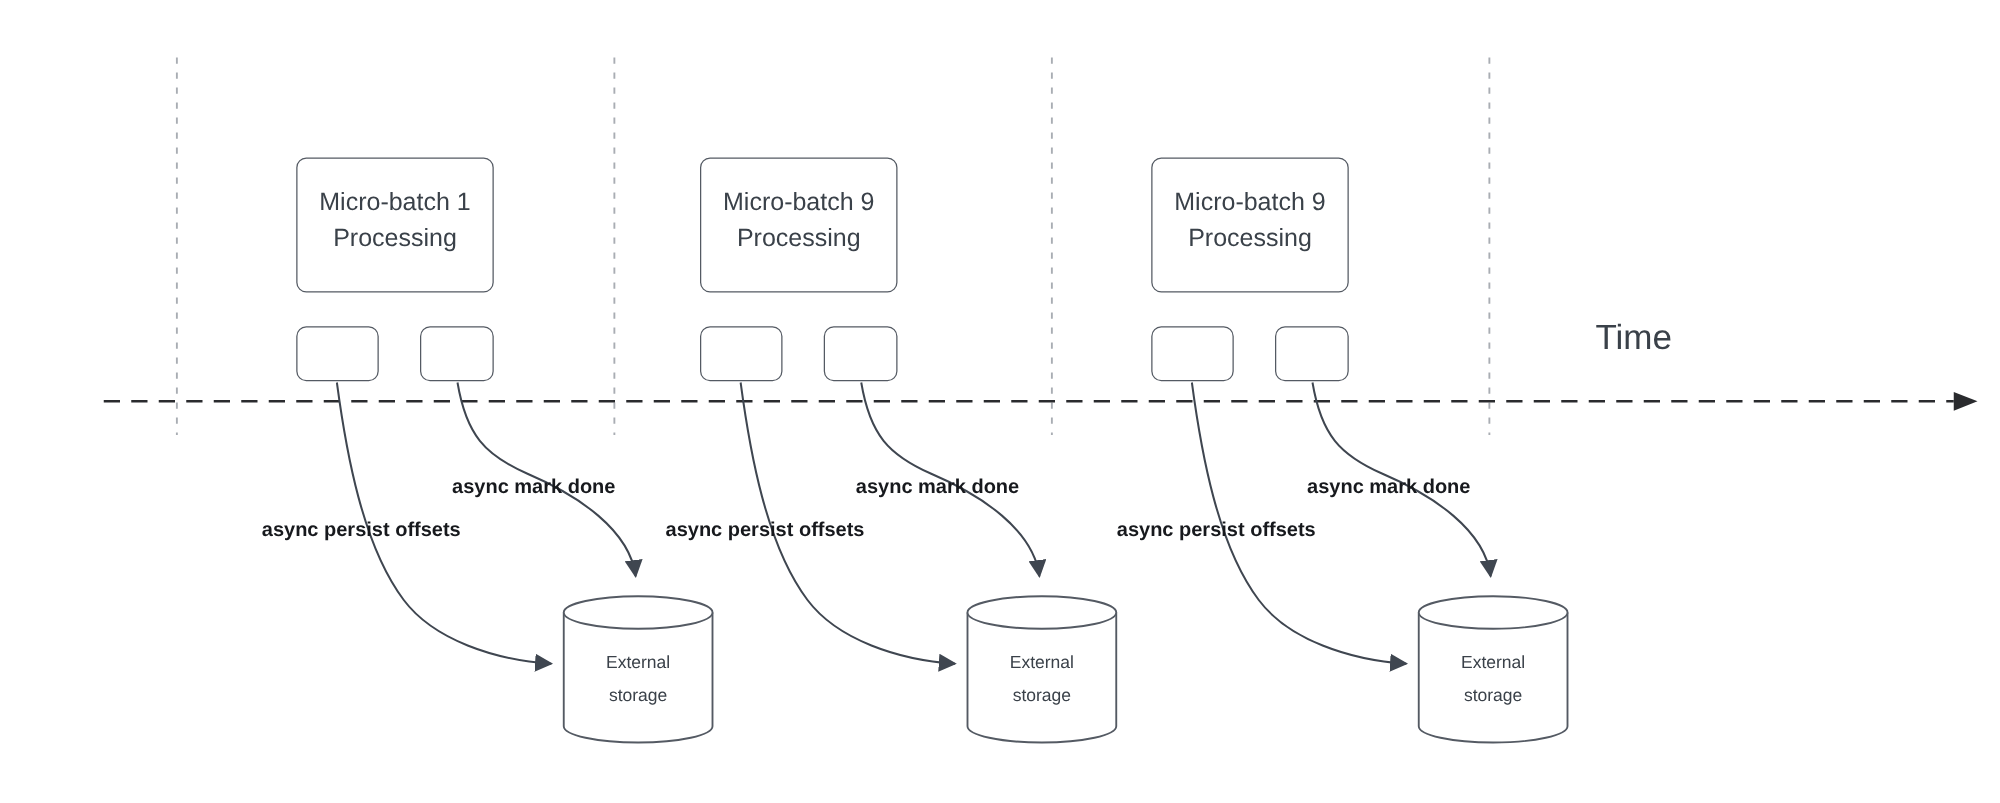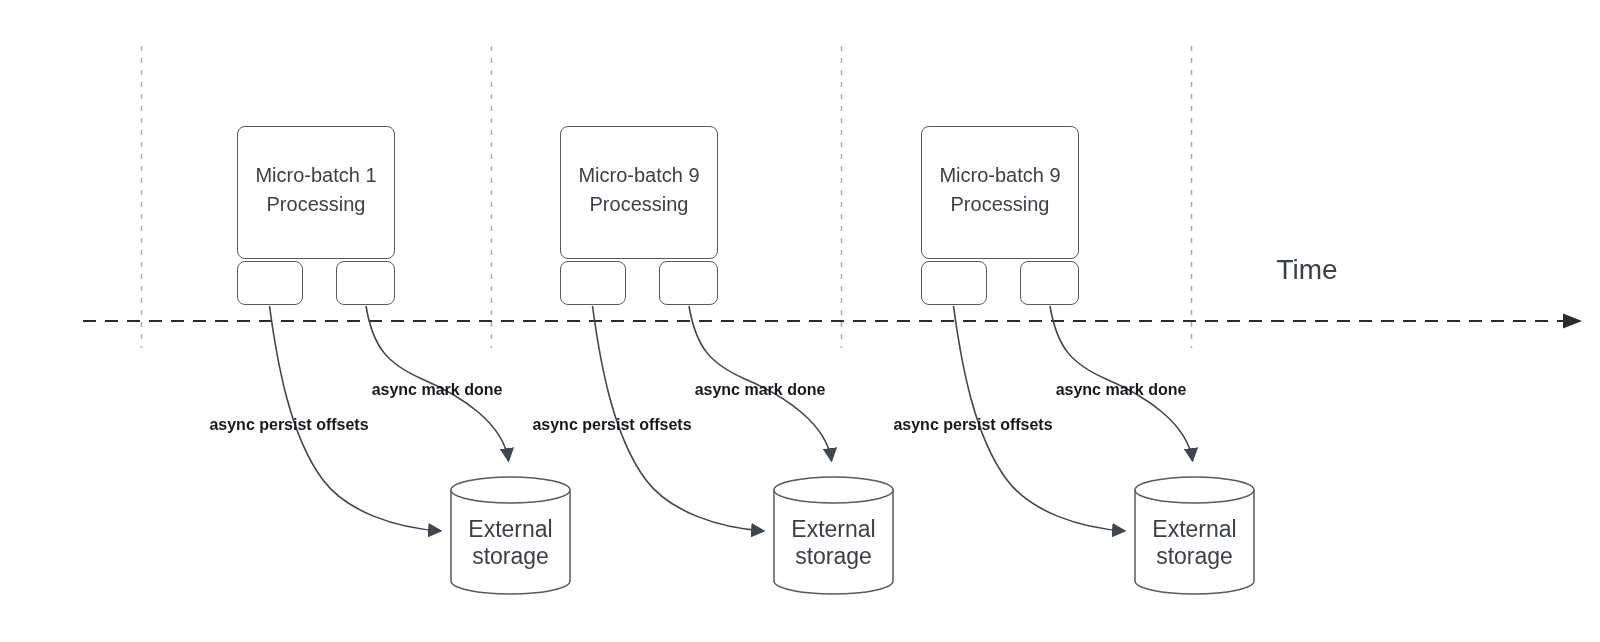--- a/index.html
+++ b/index.html
@@ -25,37 +25,37 @@
   .curve{fill:none;stroke:var(--curve);stroke-width:1.6;}
   .curve-head{fill:var(--curve);}
   .cyl{fill:#ffffff;stroke:var(--shape-stroke);stroke-width:1.5;}
 
   .group{position:absolute;left:var(--dx);top:0;width:0;height:0;}
   .node{
     position:absolute;background:#ffffff;box-sizing:border-box;
     border:1.5px solid var(--shape-stroke);border-radius:8px;
   }
   .big-box{
-    left:237px;top:126px;width:158px;height:133px;
+    left:237px;top:126px;width:158px;height:108px;
     display:flex;flex-direction:column;align-items:center;justify-content:center;
     font-size:20px;line-height:29px;text-align:center;color:var(--text);
     padding-bottom:6px;
   }
   .small-box-left{left:237px;top:261px;width:66px;height:44px;}
   .small-box-right{left:336px;top:261px;width:59px;height:44px;}
   .arrow-label{
     position:absolute;transform:translate(-50%,-50%);
     font-size:16px;font-weight:bold;color:var(--label-text);white-space:nowrap;
   }
   .persist-label{left:289px;top:425px;text-align:center;}
-  .mark-label{left:437px;top:390px;}
+  .mark-label{left:427px;top:390px;}
   .storage-label{
     position:absolute;left:451px;top:508px;width:119px;height:70px;
     display:flex;flex-direction:column;align-items:center;justify-content:center;
-    font-size:23px;line-height:27px;text-align:right;color:var(--text);
+    font-size:14px;line-height:27px;text-align:right;color:var(--text);
   }
   .time-label{
     position:absolute;left:1307px;top:270px;transform:translate(-50%,-50%);
     font-size:28px;color:var(--text);white-space:nowrap;
   }
 </style>
 </head>
 <body>
 
 <div class="canvas">

